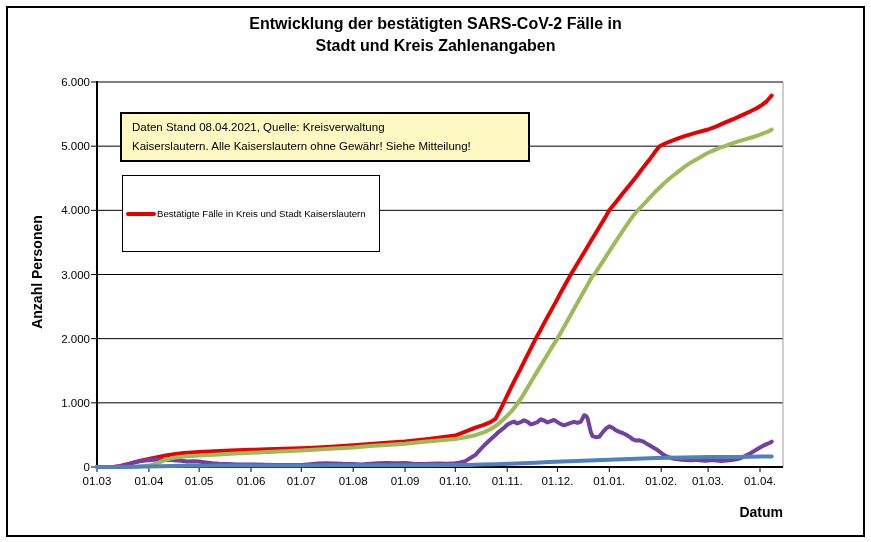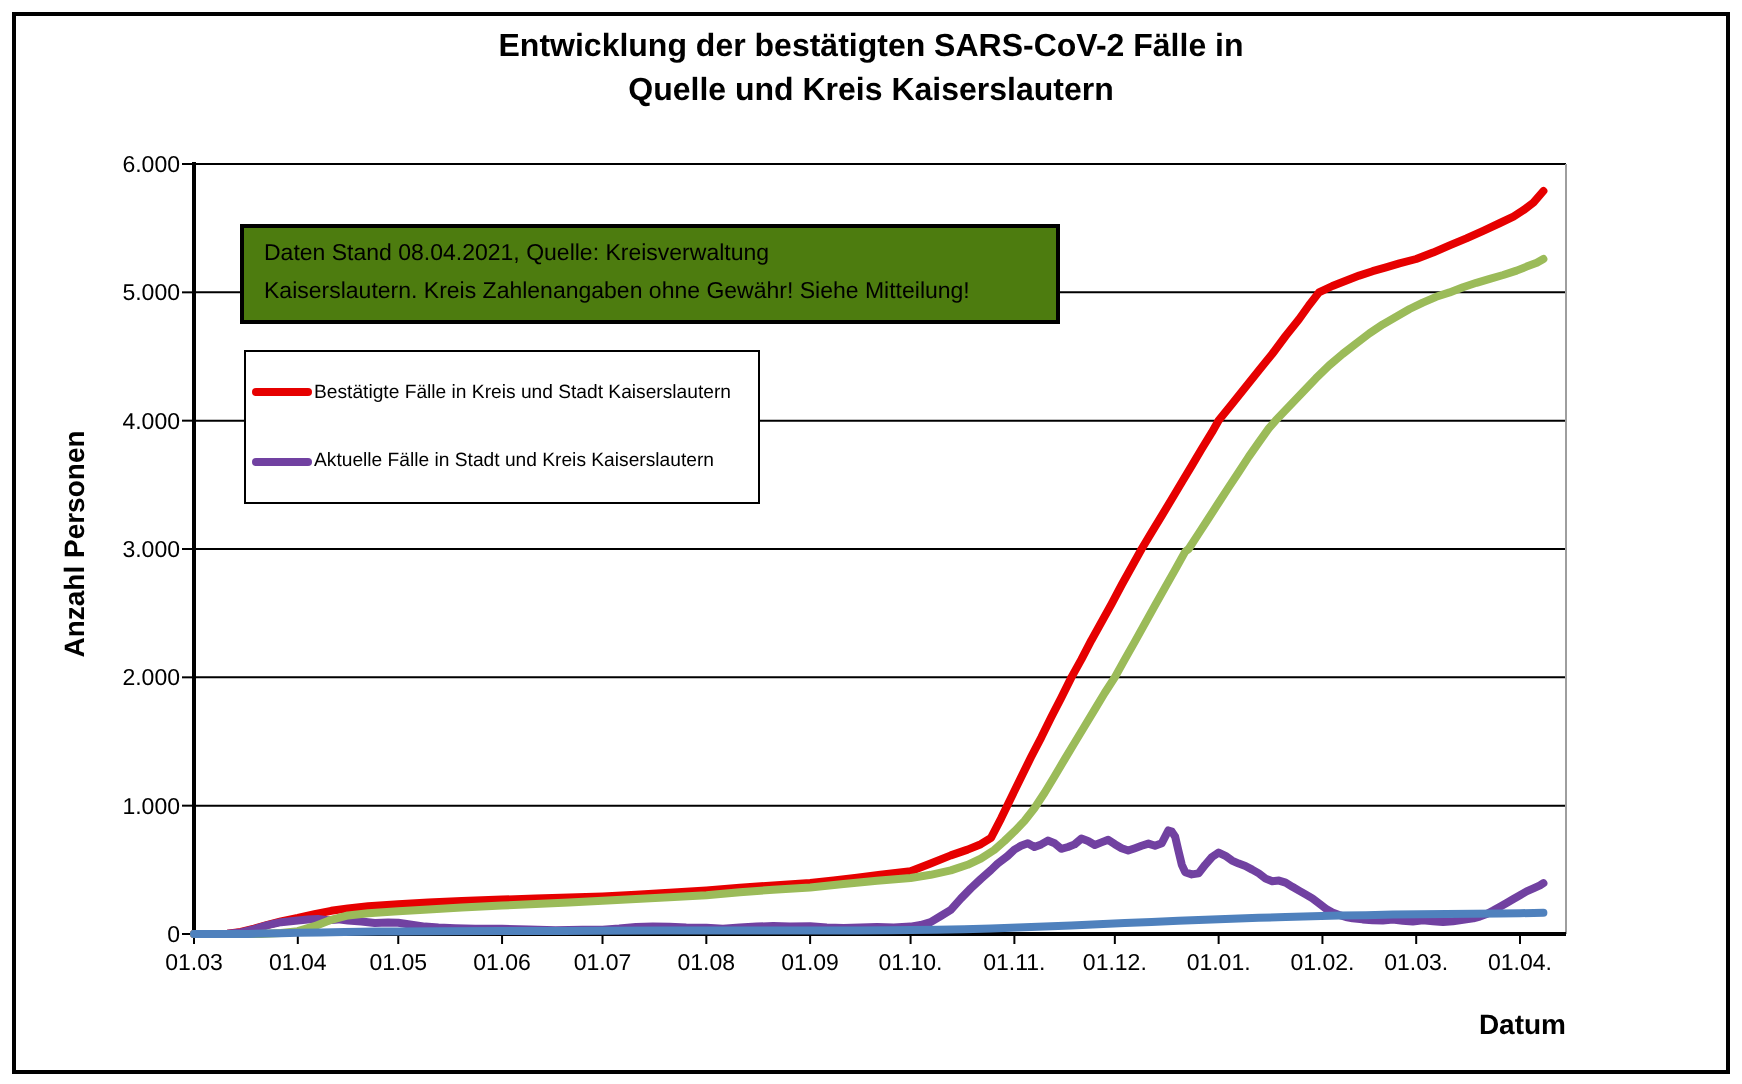--- a/index.html
+++ b/index.html
@@ -1,35 +1,35 @@
 <!DOCTYPE html>
 <html><head>
 <meta charset="utf-8">
 <style>
   html,body{margin:0;padding:0;background:#fff;}
   body{width:871px;height:542px;position:relative;font-family:"Liberation Sans",sans-serif;color:#000;overflow:hidden;}
   .outer-frame{position:absolute;left:6px;top:6px;width:855px;height:527px;border:2px solid #000;background:#fff;}
   .chart-title{position:absolute;left:0;top:13px;width:871px;text-align:center;font-size:16px;font-weight:bold;line-height:22px;}
   #plot-svg{position:absolute;left:0;top:0;}
-  .annotation-box{position:absolute;left:120px;top:112px;width:396px;height:40px;border:2px solid #000;background:#4d7c0f;font-size:11.5px;line-height:19px;padding:4px 0 2px 10px;}
+  .annotation-box{position:absolute;left:120px;top:112px;width:396px;height:40px;border:2px solid #000;background:#fef9c3;font-size:11.5px;line-height:19px;padding:4px 0 2px 10px;}
   .legend-box{position:absolute;left:122px;top:175px;width:258px;height:77px;border:1px solid #000;background:#fff;display:flex;flex-direction:column;justify-content:space-around;padding:3px 10px 3px 3px;box-sizing:border-box;}
   .legend-row{display:flex;align-items:center;white-space:nowrap;}
   .legend-swatch{width:30px;height:4px;flex:0 0 30px;border-radius:2px;}
   .legend-label{font-size:9.6px;margin-left:1px;}
   .y-axis-title{position:absolute;left:-43px;top:264px;width:160px;text-align:center;font-size:14px;font-weight:bold;transform:rotate(-90deg);transform-origin:center;}
   .x-axis-title{position:absolute;left:97px;top:504px;width:686px;text-align:right;font-size:14px;font-weight:bold;}
 </style>
 </head>
 <body>
 
 <div class="outer-frame"></div>
 
 <div class="chart-title">
   <div>Entwicklung der bestätigten SARS-CoV-2 Fälle in</div>
-  <div>Quelle und Kreis Kaiserslautern</div>
+  <div>Stadt und Kreis Zahlenangaben</div>
 </div>
 
 <svg id="plot-svg" width="871" height="542">
     <line x1="97" y1="467" x2="783" y2="467" stroke="#000" stroke-width="1"></line>
     <line x1="91" y1="467" x2="97" y2="467" stroke="#000" stroke-width="1"></line>
     <text x="90" y="471" text-anchor="end" font-size="11.5" font-family="&quot;Liberation Sans&quot;,sans-serif" fill="#000">0</text>
     <line x1="97" y1="402.8333333333333" x2="783" y2="402.8333333333333" stroke="#000" stroke-width="1"></line>
     <line x1="91" y1="402.8333333333333" x2="97" y2="402.8333333333333" stroke="#000" stroke-width="1"></line>
     <text x="90" y="406.8333333333333" text-anchor="end" font-size="11.5" font-family="&quot;Liberation Sans&quot;,sans-serif" fill="#000">1.000</text>
     <line x1="97" y1="338.66666666666663" x2="783" y2="338.66666666666663" stroke="#000" stroke-width="1"></line>
@@ -82,25 +82,21 @@
     <path d="M97.0 467.0 L113.7 466.9 L120.4 466.2 L127.1 464.6 L133.8 462.6 L140.5 461.1 L148.9 460.2 L153.9 459.8 L158.9 459.5 L164.0 460.1 L169.0 459.7 L174.0 460.3 L180.7 460.8 L187.4 461.5 L194.1 461.2 L199.1 461.4 L205.8 462.4 L212.5 463.3 L219.2 463.8 L227.6 464.1 L237.6 464.4 L251.0 464.4 L264.4 464.8 L277.8 465.1 L291.2 464.9 L301.3 464.9 L309.6 464.3 L318.0 463.5 L326.4 463.3 L334.7 463.4 L343.1 463.8 L353.2 463.9 L361.5 464.4 L369.9 463.7 L378.3 463.3 L386.6 463.0 L395.0 463.3 L405.1 463.1 L413.4 463.7 L421.8 464.0 L430.2 463.8 L438.5 463.5 L446.9 463.8 L455.3 463.3 L460.3 462.5 L465.3 461.1 L470.4 458.0 L475.4 454.9 L480.4 449.3 L485.4 444.2 L490.4 439.5 L495.5 435.0 L498.8 431.8 L503.8 428.0 L507.2 424.8 L510.5 422.9 L513.9 421.6 L517.2 423.5 L520.6 422.2 L523.9 420.3 L527.3 421.6 L530.6 424.4 L534.0 423.5 L537.3 422.2 L540.7 419.3 L544.0 420.5 L547.4 422.5 L550.7 421.2 L554.1 419.9 L557.4 422.1 L560.8 424.1 L564.1 425.3 L567.5 424.1 L570.8 422.9 L574.2 421.8 L577.5 422.9 L580.9 421.6 L584.2 415.2 L585.9 415.8 L587.6 418.4 L589.2 425.3 L590.9 432.4 L592.6 436.1 L595.9 437.2 L599.3 436.7 L602.6 432.4 L606.0 428.5 L609.3 426.3 L612.7 427.9 L616.0 430.3 L619.4 431.8 L622.7 433.0 L626.1 434.8 L629.4 436.7 L632.8 439.3 L636.1 440.6 L639.5 440.3 L642.8 441.3 L646.2 443.4 L649.5 445.3 L652.8 447.2 L656.2 449.2 L659.5 451.7 L662.9 454.3 L666.2 456.2 L669.6 457.5 L672.9 458.5 L676.3 459.1 L681.3 459.7 L686.3 460.1 L691.4 460.3 L696.4 459.8 L701.4 460.4 L706.4 460.8 L711.4 460.1 L716.5 460.6 L721.5 461.0 L726.5 460.6 L731.5 459.9 L736.6 459.2 L739.9 458.3 L743.3 457.0 L746.6 455.3 L750.0 453.4 L753.3 451.5 L756.7 449.5 L760.0 447.6 L763.3 445.7 L766.7 444.2 L770.0 442.7 L771.7 441.6" fill="none" stroke="#7141a1" stroke-width="4" stroke-linejoin="round" stroke-linecap="round"></path>
     <path d="M97.0 467.0 L130.5 467.0 L140.5 466.5 L148.9 465.6 L157.3 463.1 L165.6 459.9 L174.0 457.7 L184.1 456.6 L199.1 455.6 L214.2 454.7 L230.9 453.8 L251.0 452.8 L267.8 452.0 L284.5 451.2 L301.3 450.4 L318.0 449.5 L334.7 448.6 L353.2 447.6 L369.9 446.1 L386.6 444.9 L405.1 443.7 L421.8 442.0 L438.5 440.4 L455.3 439.0 L465.3 437.4 L475.4 435.2 L483.8 432.4 L490.4 429.3 L497.1 425.0 L502.2 420.5 L507.2 415.7 L512.2 410.5 L517.2 404.1 L522.3 396.4 L527.3 388.1 L532.3 379.7 L537.3 371.4 L542.3 363.1 L547.4 354.7 L552.4 346.4 L557.4 338.7 L562.4 329.7 L567.5 320.7 L572.5 311.7 L577.5 302.7 L582.5 293.8 L587.6 284.8 L592.6 275.8 L594.3 274.5 L599.3 266.8 L604.3 259.1 L609.3 251.4 L614.3 243.7 L619.4 236.0 L624.4 228.3 L629.4 221.2 L634.4 214.2 L637.8 210.3 L644.5 203.3 L651.2 196.2 L657.9 189.2 L664.6 182.7 L671.3 177.0 L678.0 171.8 L684.7 166.7 L691.4 162.2 L698.1 158.4 L704.8 154.5 L711.4 151.3 L718.1 148.4 L724.8 146.2 L731.5 143.6 L738.2 141.4 L744.9 139.4 L751.6 137.5 L758.3 135.3 L763.3 133.3 L768.4 131.4 L771.7 129.5" fill="none" stroke="#9bbb59" stroke-width="4" stroke-linejoin="round" stroke-linecap="round"></path>
     <path d="M97.0 467.0 L123.8 467.0 L132.2 466.8 L140.5 466.6 L148.9 466.4 L160.6 466.2 L172.3 466.0 L189.1 465.8 L199.1 465.7 L222.6 465.6 L251.0 465.5 L281.2 465.5 L301.3 465.4 L331.4 465.3 L353.2 465.3 L381.6 465.3 L405.1 465.3 L428.5 465.2 L445.2 465.1 L455.3 465.0 L468.7 464.9 L482.1 464.6 L495.5 464.2 L508.9 463.7 L522.3 463.2 L535.7 462.7 L549.0 462.1 L562.4 461.5 L575.8 461.0 L589.2 460.4 L602.6 459.9 L616.0 459.4 L629.4 458.9 L642.8 458.5 L656.2 458.1 L669.6 457.8 L683.0 457.6 L696.4 457.3 L709.8 457.1 L723.2 457.0 L736.6 456.9 L750.0 456.7 L760.0 456.6 L771.7 456.4" fill="none" stroke="#4f81bd" stroke-width="4" stroke-linejoin="round" stroke-linecap="round"></path>
   </svg>
 
 <div class="y-axis-title">Anzahl Personen</div>
 <div class="x-axis-title">Datum</div>
 
 <div class="annotation-box">
   <div>Daten Stand 08.04.2021, Quelle: Kreisverwaltung</div>
-  <div>Kaiserslautern. Kreis Zahlenangaben ohne Gewähr! Siehe Mitteilung!</div>
+  <div>Kaiserslautern. Alle Kaiserslautern ohne Gewähr! Siehe Mitteilung!</div>
 </div>
 
 <div class="legend-box" id="legend">
     <div class="legend-row">
       <span class="legend-swatch" style="background: rgb(230, 0, 0);"></span>
       <span class="legend-label">Bestätigte Fälle in Kreis und Stadt Kaiserslautern</span>
     </div>
-    <div class="legend-row">
-      <span class="legend-swatch" style="background: rgb(113, 65, 161);"></span>
-      <span class="legend-label">Aktuelle Fälle in Stadt und Kreis Kaiserslautern</span>
-    </div>
   </div>
 
 </body></html>

